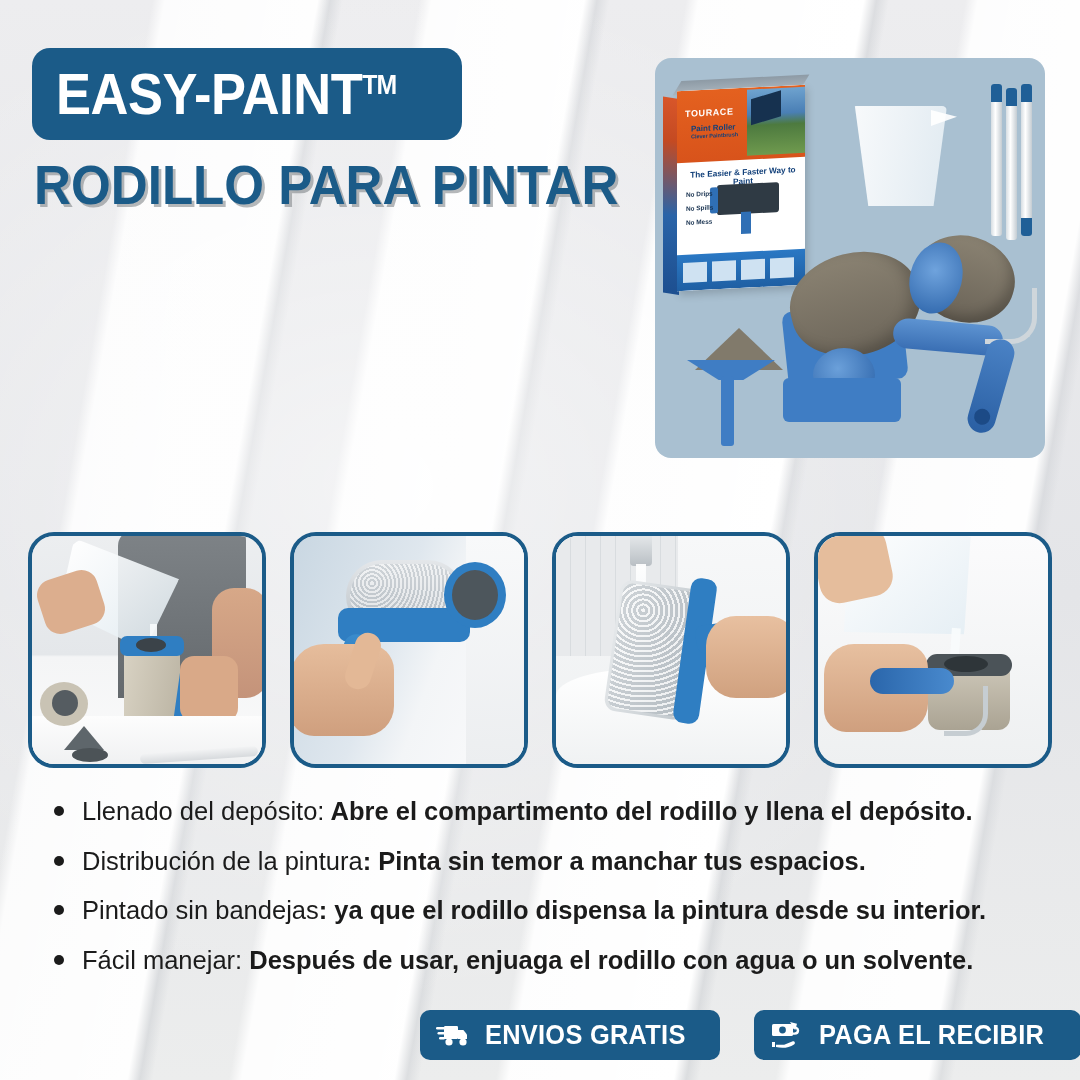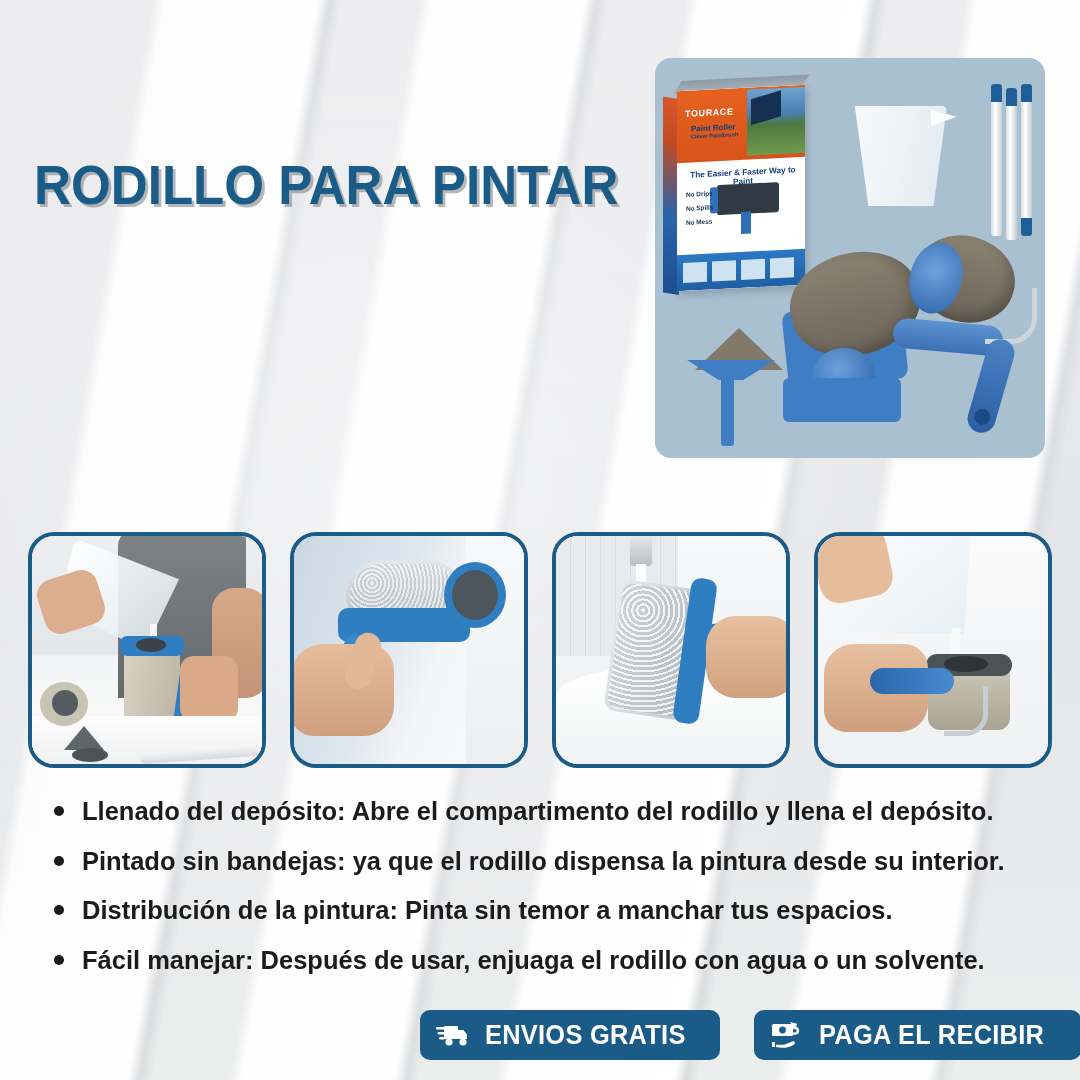--- a/index.html
+++ b/index.html
@@ -336,21 +336,21 @@
     color:#1b1b1b;
     line-height:1.2;
   }
   .bullet .dot{
     flex:0 0 auto;
     width:10px; height:10px;
     background:#1b1b1b;
     border-radius:50%;
     margin:10px 18px 0 14px;
   }
-  .bullet .lbl{ font-weight:bold; }
+  .bullet .lbl{ font-weight:normal; }
   .bullet .txt{ font-weight:700; }
 
   
   .badges{
     position:absolute; left:420px; top:1010px;
     display:flex; gap:34px;
   }
   .badge{
     height:50px;
     background:#1b5b88;
@@ -371,20 +371,23 @@
   .badge svg{ display:block; }
 </style>
 </head>
 <body>
 
 <div class="page">
 
   <div class="bg-panels"></div>
   <div class="bg-soft"></div>
 
+  <div class="title-banner">
+    <div class="title-text"><span>EASY-PAINT</span><span class="tm">TM</span></div>
+  </div>
 
   <div class="subtitle">RODILLO PARA PINTAR</div>
 
 
   <div class="hero">
     <div class="hero-inner">
 
       <div class="pbox">
         <div class="pbox-top"></div>
         <div class="pbox-side"></div>
@@ -499,26 +502,26 @@
 
   <div class="bullets">
 
     <div class="bullet">
       <div class="dot"></div>
       <div><span class="lbl">Llenado del depósito:</span><span class="txt"> Abre el compartimento del rodillo y llena el depósito.</span></div>
     </div>
 
     <div class="bullet">
       <div class="dot"></div>
-      <div><span class="lbl">Pintado sin bandejas</span><span class="txt">:  ya que el rodillo dispensa la pintura desde su interior.</span></div>
+      <div><span class="lbl">Distribución de la pintura</span><span class="txt">: Pinta sin temor a manchar tus espacios.</span></div>
     </div>
 
     <div class="bullet">
       <div class="dot"></div>
-      <div><span class="lbl">Distribución de la pintura</span><span class="txt">: Pinta sin temor a manchar tus espacios.</span></div>
+      <div><span class="lbl">Pintado sin bandejas</span><span class="txt">:  ya que el rodillo dispensa la pintura desde su interior.</span></div>
     </div>
 
     <div class="bullet">
       <div class="dot"></div>
       <div><span class="lbl">Fácil manejar:</span><span class="txt"> Después de usar, enjuaga el rodillo con agua o un solvente.</span></div>
     </div>
 
   </div>
 
   <div class="badges">

